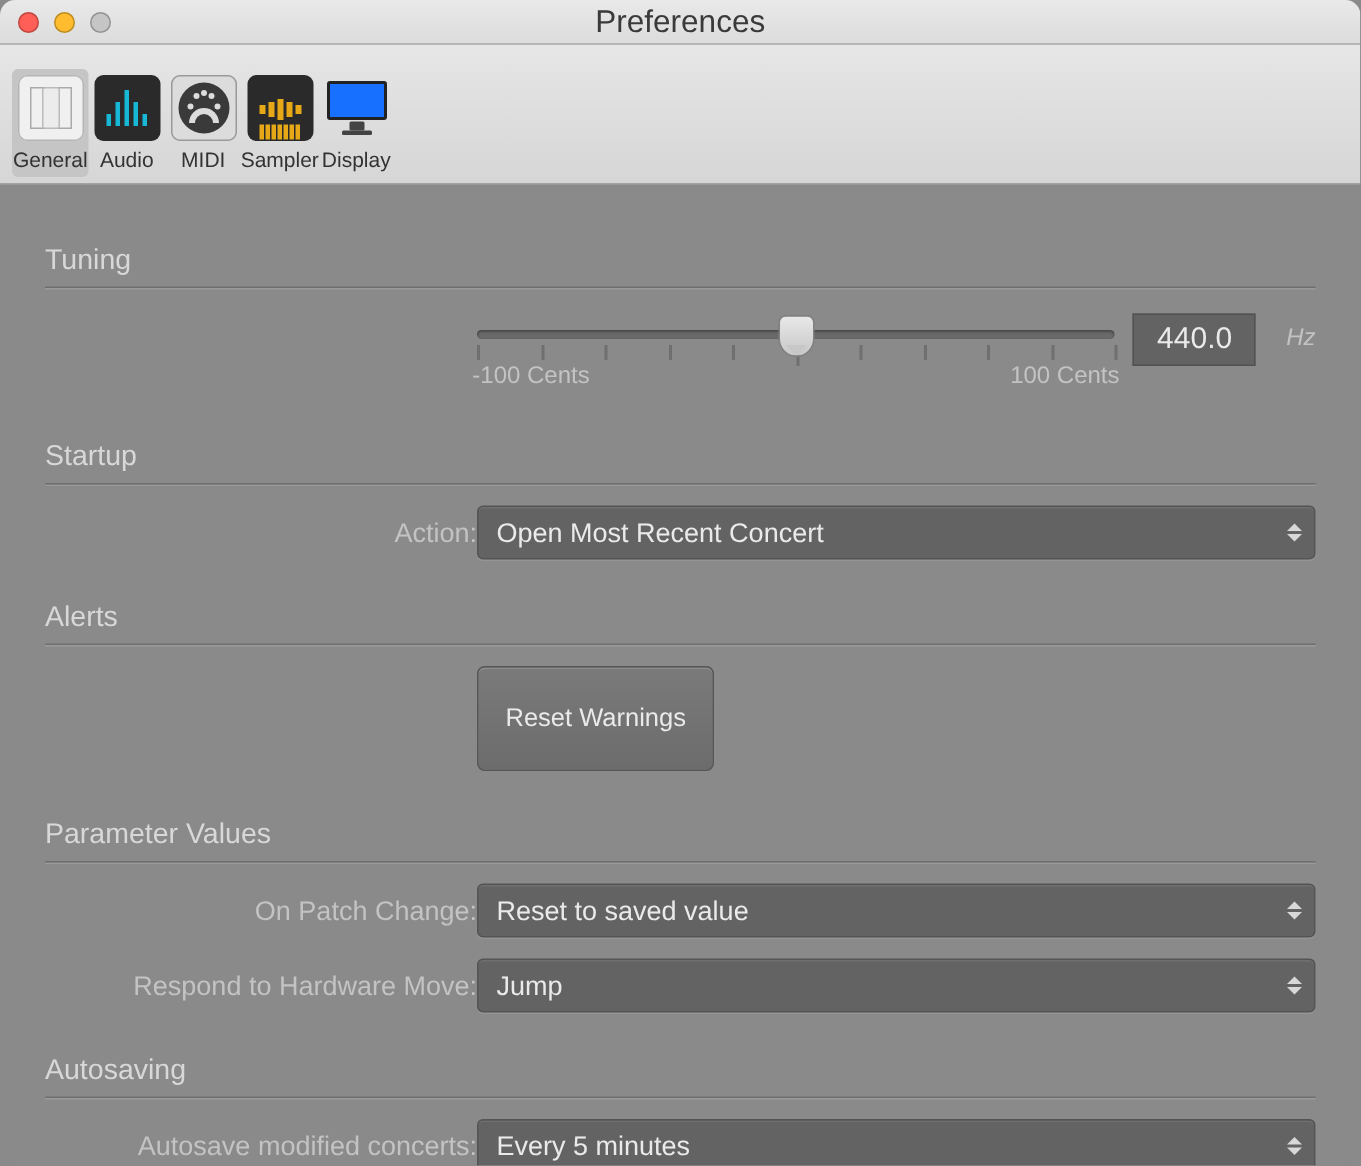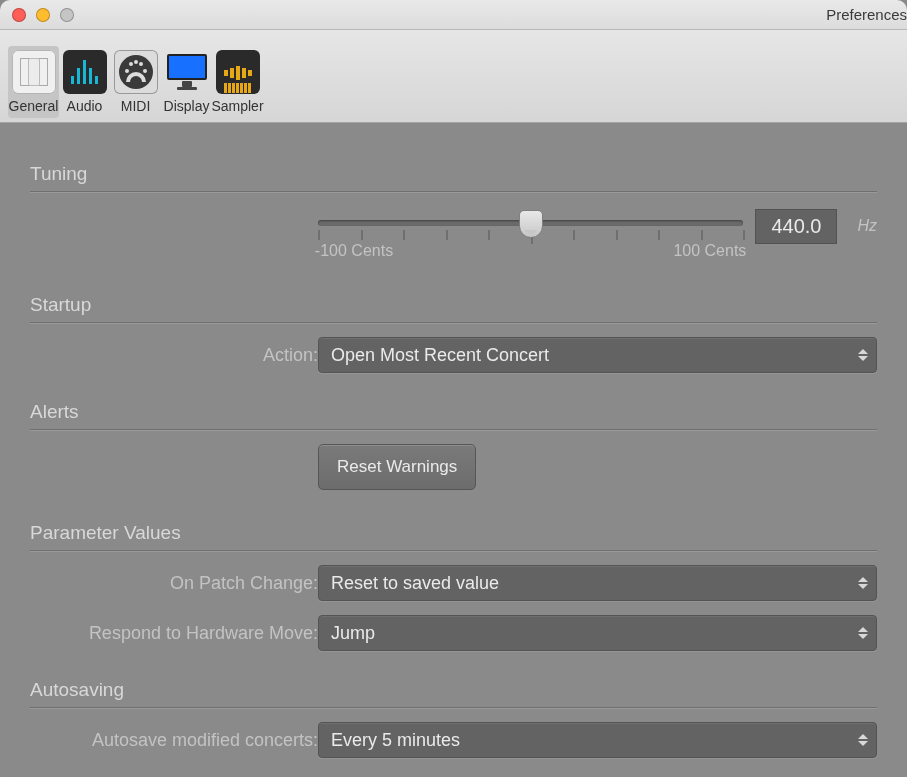--- a/index.html
+++ b/index.html
@@ -6,21 +6,21 @@
   html, body { width: 907px; height: 777px; font-family: -apple-system, "Helvetica Neue", Arial, sans-serif; background: #8a8a8a; }
   .window { width: 907px; height: 777px; background: #8a8a8a; border-radius: 10px; overflow: hidden; position: relative; }
 
   
   .titlebar { height: 30px; background: linear-gradient(#e9e9e9,#dcdcdc); border-bottom: 1px solid #b7b7b7; position: relative; display:flex; align-items:center; }
   .traffic-lights { position:absolute; left:12px; top:8px; display:flex; gap:10px; }
   .tl { width:14px; height:14px; border-radius:50%; box-shadow: inset 0 0 0 1px rgba(0,0,0,.25); }
   .tl-close { background:#ff5f57; }
   .tl-min   { background:#febc2e; }
   .tl-max   { background:#c5c5c5; }
-  .title    { width:100%; text-align:right; font-size:15px; color:#3a3a3a; }
+  .title    { width:100%; text-align:center; font-size:21px; color:#3a3a3a; }
 
   
   .toolbar { height: 93px; background: linear-gradient(#e6e6e6,#d6d6d6); border-bottom:1px solid #a3a3a3; display:flex; align-items:flex-end; padding:0 8px 4px; gap:0; }
   .tool { width:51px; display:flex; flex-direction:column; align-items:center; justify-content:flex-end; padding:4px 0; cursor:pointer; }
   .tool.selected { background:#c5c5c5; border-radius:4px; }
   .tool .iconbox { width:44px; height:44px; border-radius:6px; margin-bottom:4px; display:flex; align-items:center; justify-content:center; position:relative; }
   .tool .lbl { font-size:14px; color:#333; }
   .icon-general { background:#f0f0f0; box-shadow: inset 0 0 0 1px #b5b5b5, inset 0 0 0 8px #f0f0f0, inset 0 0 0 9px #aaa; }
   .icon-general .switch { width:12px; height:28px; background:#ececec; border:1px solid #bbb; border-radius:2px; }
   .icon-audio { background:#2a2a2a; }
@@ -65,21 +65,21 @@
   .unit { margin-left:20px; font-size:16px; color:#c3c3c3;font-style:italic; }
 
   
   .popup { flex:1; height:36px; background:#636363; border:1px solid #545454; border-radius:4px; display:flex; align-items:center; padding:12px 12px; font-size:18px; color:#eaeaea; cursor:pointer; position:relative; box-shadow: 0 1px 0 rgba(255,255,255,.1), inset 0 1px 0 rgba(255,255,255,.08); }
   .popup .arrows { position:absolute; right:8px; top:50%; transform:translateY(-50%); display:flex; flex-direction:column; gap:2px; }
   .popup .arrows span { width:0; height:0; border:5px solid transparent; }
   .popup .arrows .up { border-bottom-color:#d8d8d8; }
   .popup .arrows .dn { border-top-color:#d8d8d8; }
 
   
-  .btn { background:linear-gradient(#7a7a7a,#6c6c6c); border:1px solid #565656; border-radius:5px; padding:12px 18px; font-size:17px; color:#eaeaea; cursor:pointer; box-shadow: 0 1px 0 rgba(255,255,255,.15) inset; }
+  .btn { background:linear-gradient(#7a7a7a,#6c6c6c); border:1px solid #565656; border-radius:5px; padding:24px 18px; font-size:17px; color:#eaeaea; cursor:pointer; box-shadow: 0 1px 0 rgba(255,255,255,.15) inset; }
 
 </style>
 </head>
 <body>
 <div class="window">
 
   <div class="titlebar">
     <div class="traffic-lights">
       <div class="tl tl-close"></div>
       <div class="tl tl-min"></div>
@@ -114,47 +114,47 @@
           <div class="pin" style="left:6px; top:14px;"></div>
           <div class="pin" style="right:6px; top:14px;"></div>
           <div class="pin" style="left:10px; top:7px;"></div>
           <div class="pin" style="right:10px; top:7px;"></div>
           <div class="pin" style="left:15px; top:5px;"></div>
         </div>
       </div>
       <div class="lbl">MIDI</div>
     </div>
     <div class="tool">
-      <div class="iconbox icon-display">
-        <div class="screen"></div>
-          <div class="stand"></div>
-          <div class="base"></div>
-      </div>
-      <div class="lbl">Display</div>
-    </div>
-    <div class="tool">
       <div class="iconbox icon-sampler">
         <div class="row">
             <div class="key" style="height:6px"></div>
             <div class="key" style="height:10px"></div>
             <div class="key" style="height:14px"></div>
             <div class="key" style="height:10px"></div>
             <div class="key" style="height:6px"></div>
           </div>
         <div class="piano">
             <span></span>
             <span></span>
             <span></span>
             <span></span>
             <span></span>
             <span></span>
             <span></span>
           </div>
       </div>
       <div class="lbl">Sampler</div>
+    </div>
+    <div class="tool">
+      <div class="iconbox icon-display">
+        <div class="screen"></div>
+          <div class="stand"></div>
+          <div class="base"></div>
+      </div>
+      <div class="lbl">Display</div>
     </div>
   </div>
 
   <div class="content">
 
     <div class="section-header">Tuning</div>
     <div class="divider"></div>
     <div class="row">
       <div class="label"></div>
       <div class="slider-wrap">

